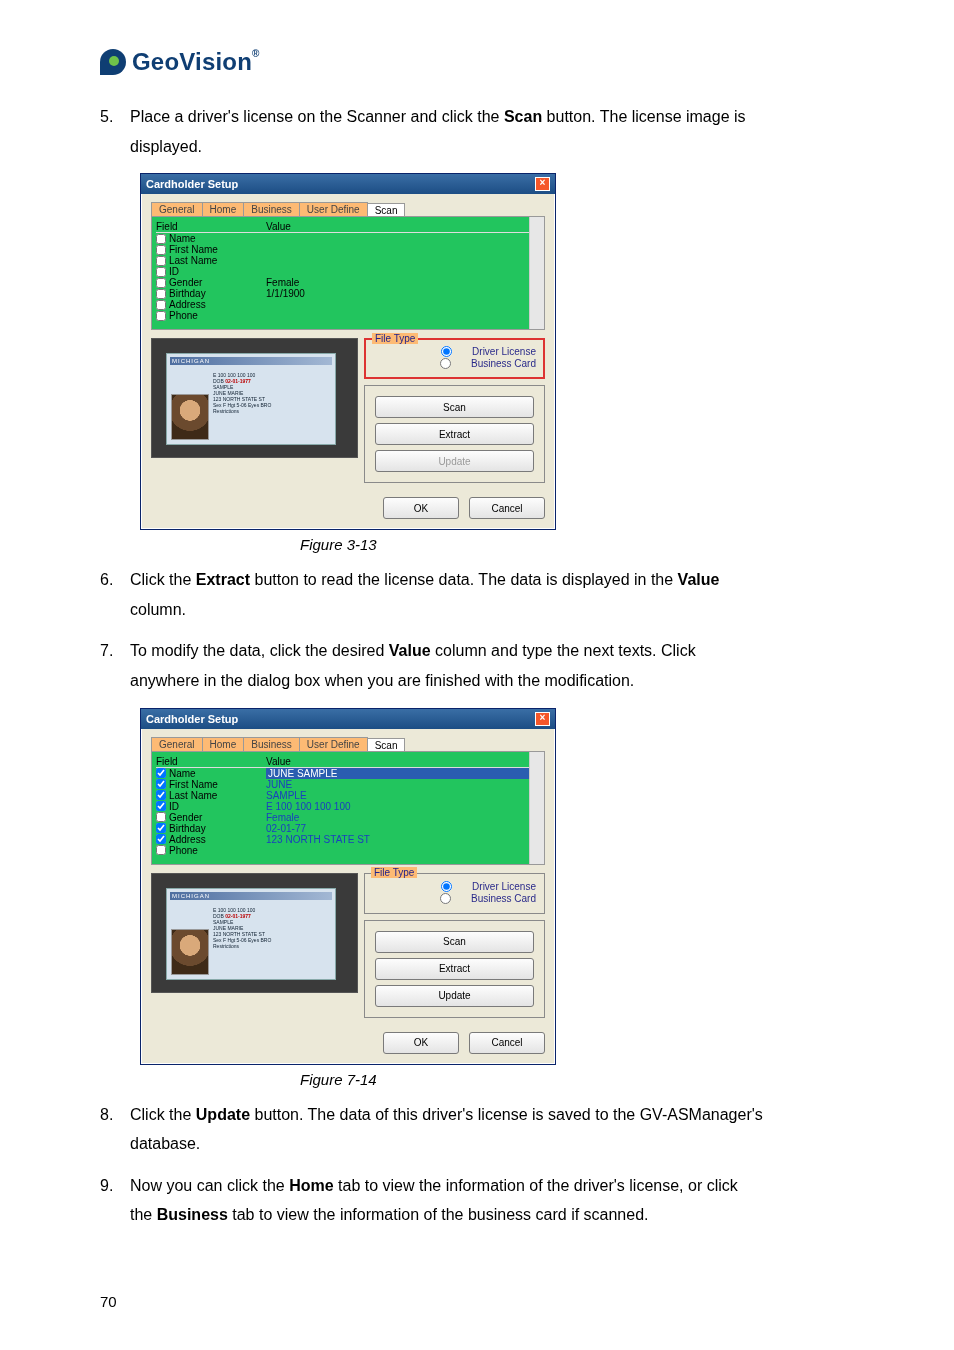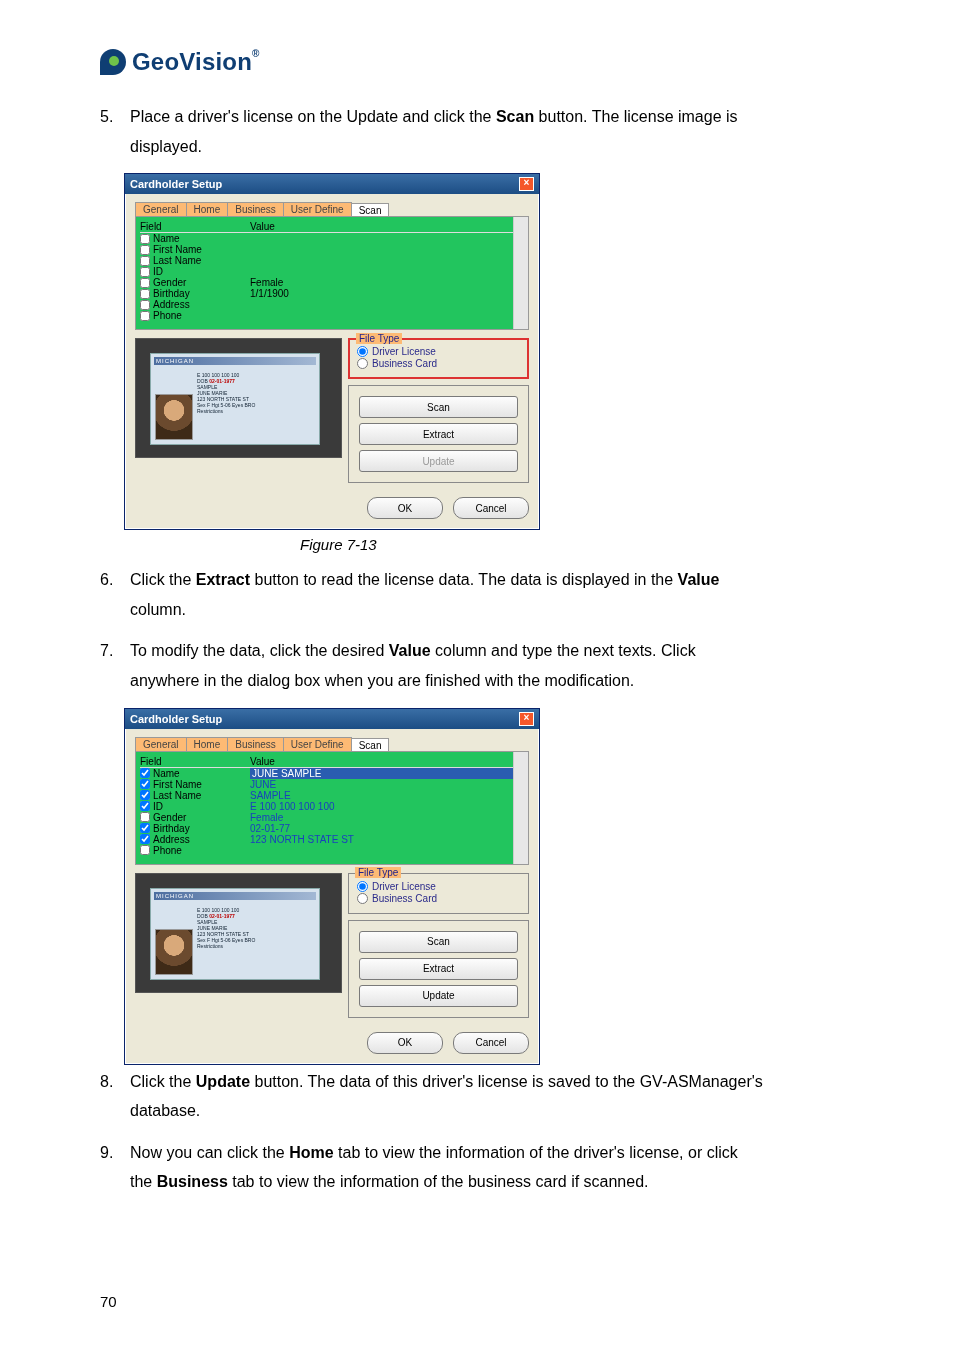--- a/index.html
+++ b/index.html
@@ -74,21 +74,21 @@
     margin: 6px 0 12px 200px;
   }
   .page-num {
     position: absolute;
     left: 100px;
     bottom: 40px;
     font-size: 15px;
   }
   
   .dialog-wrap {
-    margin: 12px 0 2px 24px;
+    margin: 12px 0 2px 40px;
   }
   .dialog {
     width: 414px;
     border: 1px solid #0a246a;
     background: #ece9d8;
     font-family: Tahoma, Arial, sans-serif;
     font-size: 10px;
     color: #000;
     box-shadow: 0 0 0 1px #ffffff inset;
   }
@@ -225,21 +225,21 @@
   }
   .filebox.red { border: 2px solid #d33; padding: 5px 7px 7px 7px; }
   .filebox .legend {
     position: absolute;
     top: -7px; left: 6px;
     background: #fdba74;
     padding: 0 3px;
     font-size: 10px;
     color: #22228a;
   }
-  .filebox label { display:flex; align-items:center; gap:4px; margin: 1px 0; }
+  .filebox label { display:flex; align-items:center; gap:20px; margin: 1px 0; justify-content: flex-end; }
   .filebox input[type=radio] { width:11px; height:11px; margin:0; }
   .btncol {
     border: 1px solid #8a8a8a;
     padding: 10px 10px;
     display: flex;
     flex-direction: column;
     gap: 5px;
   }
   .xpbtn {
     height: 20px;
@@ -250,39 +250,39 @@
     display:flex; align-items:center; justify-content:center;
     color: #000;
   }
   .xpbtn.disabled { color: #9a9a9a; }
   .dlg-foot {
     display: flex;
     justify-content: flex-end;
     gap: 10px;
     margin-top: 14px;
   }
-  .dlg-foot .xpbtn { width: 74px; border-radius: 10px; }
+  .dlg-foot .xpbtn { width: 74px; }
 </style>
 </head>
 <body>
 
 <div class="page">
   <div class="logo">
     <div class="logo-mark"></div>
     <div class="logo-text">
       <span>GeoVision</span><span class="tm">®</span>
     </div>
   </div>
 
   <ol class="steps">
 
     <li>
       <span class="num">5.</span>
       <span class="txt">
-        <span>Place a driver's license on the Update and click the </span><b>Scan</b><span> button. The license image is displayed.</span>
+        <span>Place a driver's license on the Scanner and click the </span><b>Scan</b><span> button. The license image is displayed.</span>
       </span>
     </li>
   </ol>
 
   <div class="dialog-wrap">
     <div class="dialog">
       <div class="dlg-title">
         <span>Cardholder Setup</span>
         <span class="dlg-close">×</span>
       </div>
@@ -391,21 +391,21 @@
             </div>
           </div>
         </div>
         <div class="dlg-foot">
           <div class="xpbtn">OK</div>
           <div class="xpbtn">Cancel</div>
         </div>
       </div>
     </div>
   </div>
-  <div class="caption">Figure 7-13</div>
+  <div class="caption">Figure 3-13</div>
 
   <ol class="steps">
     <li>
       <span class="num">6.</span>
       <span class="txt">
         <span>Click the </span><b>Extract</b><span> button to read the license data. The data is displayed in the </span><b>Value</b><span> column.</span>
       </span>
     </li>
     <li>
       <span class="num">7.</span>
@@ -526,20 +526,21 @@
             </div>
           </div>
         </div>
         <div class="dlg-foot">
           <div class="xpbtn">OK</div>
           <div class="xpbtn">Cancel</div>
         </div>
       </div>
     </div>
   </div>
+  <div class="caption">Figure 7-14</div>
 
   <ol class="steps">
     <li>
       <span class="num">8.</span>
       <span class="txt">
         <span>Click the </span><b>Update</b><span> button. The data of this driver's license is saved to the GV-ASManager's database.</span>
       </span>
     </li>
     <li>
       <span class="num">9.</span>

